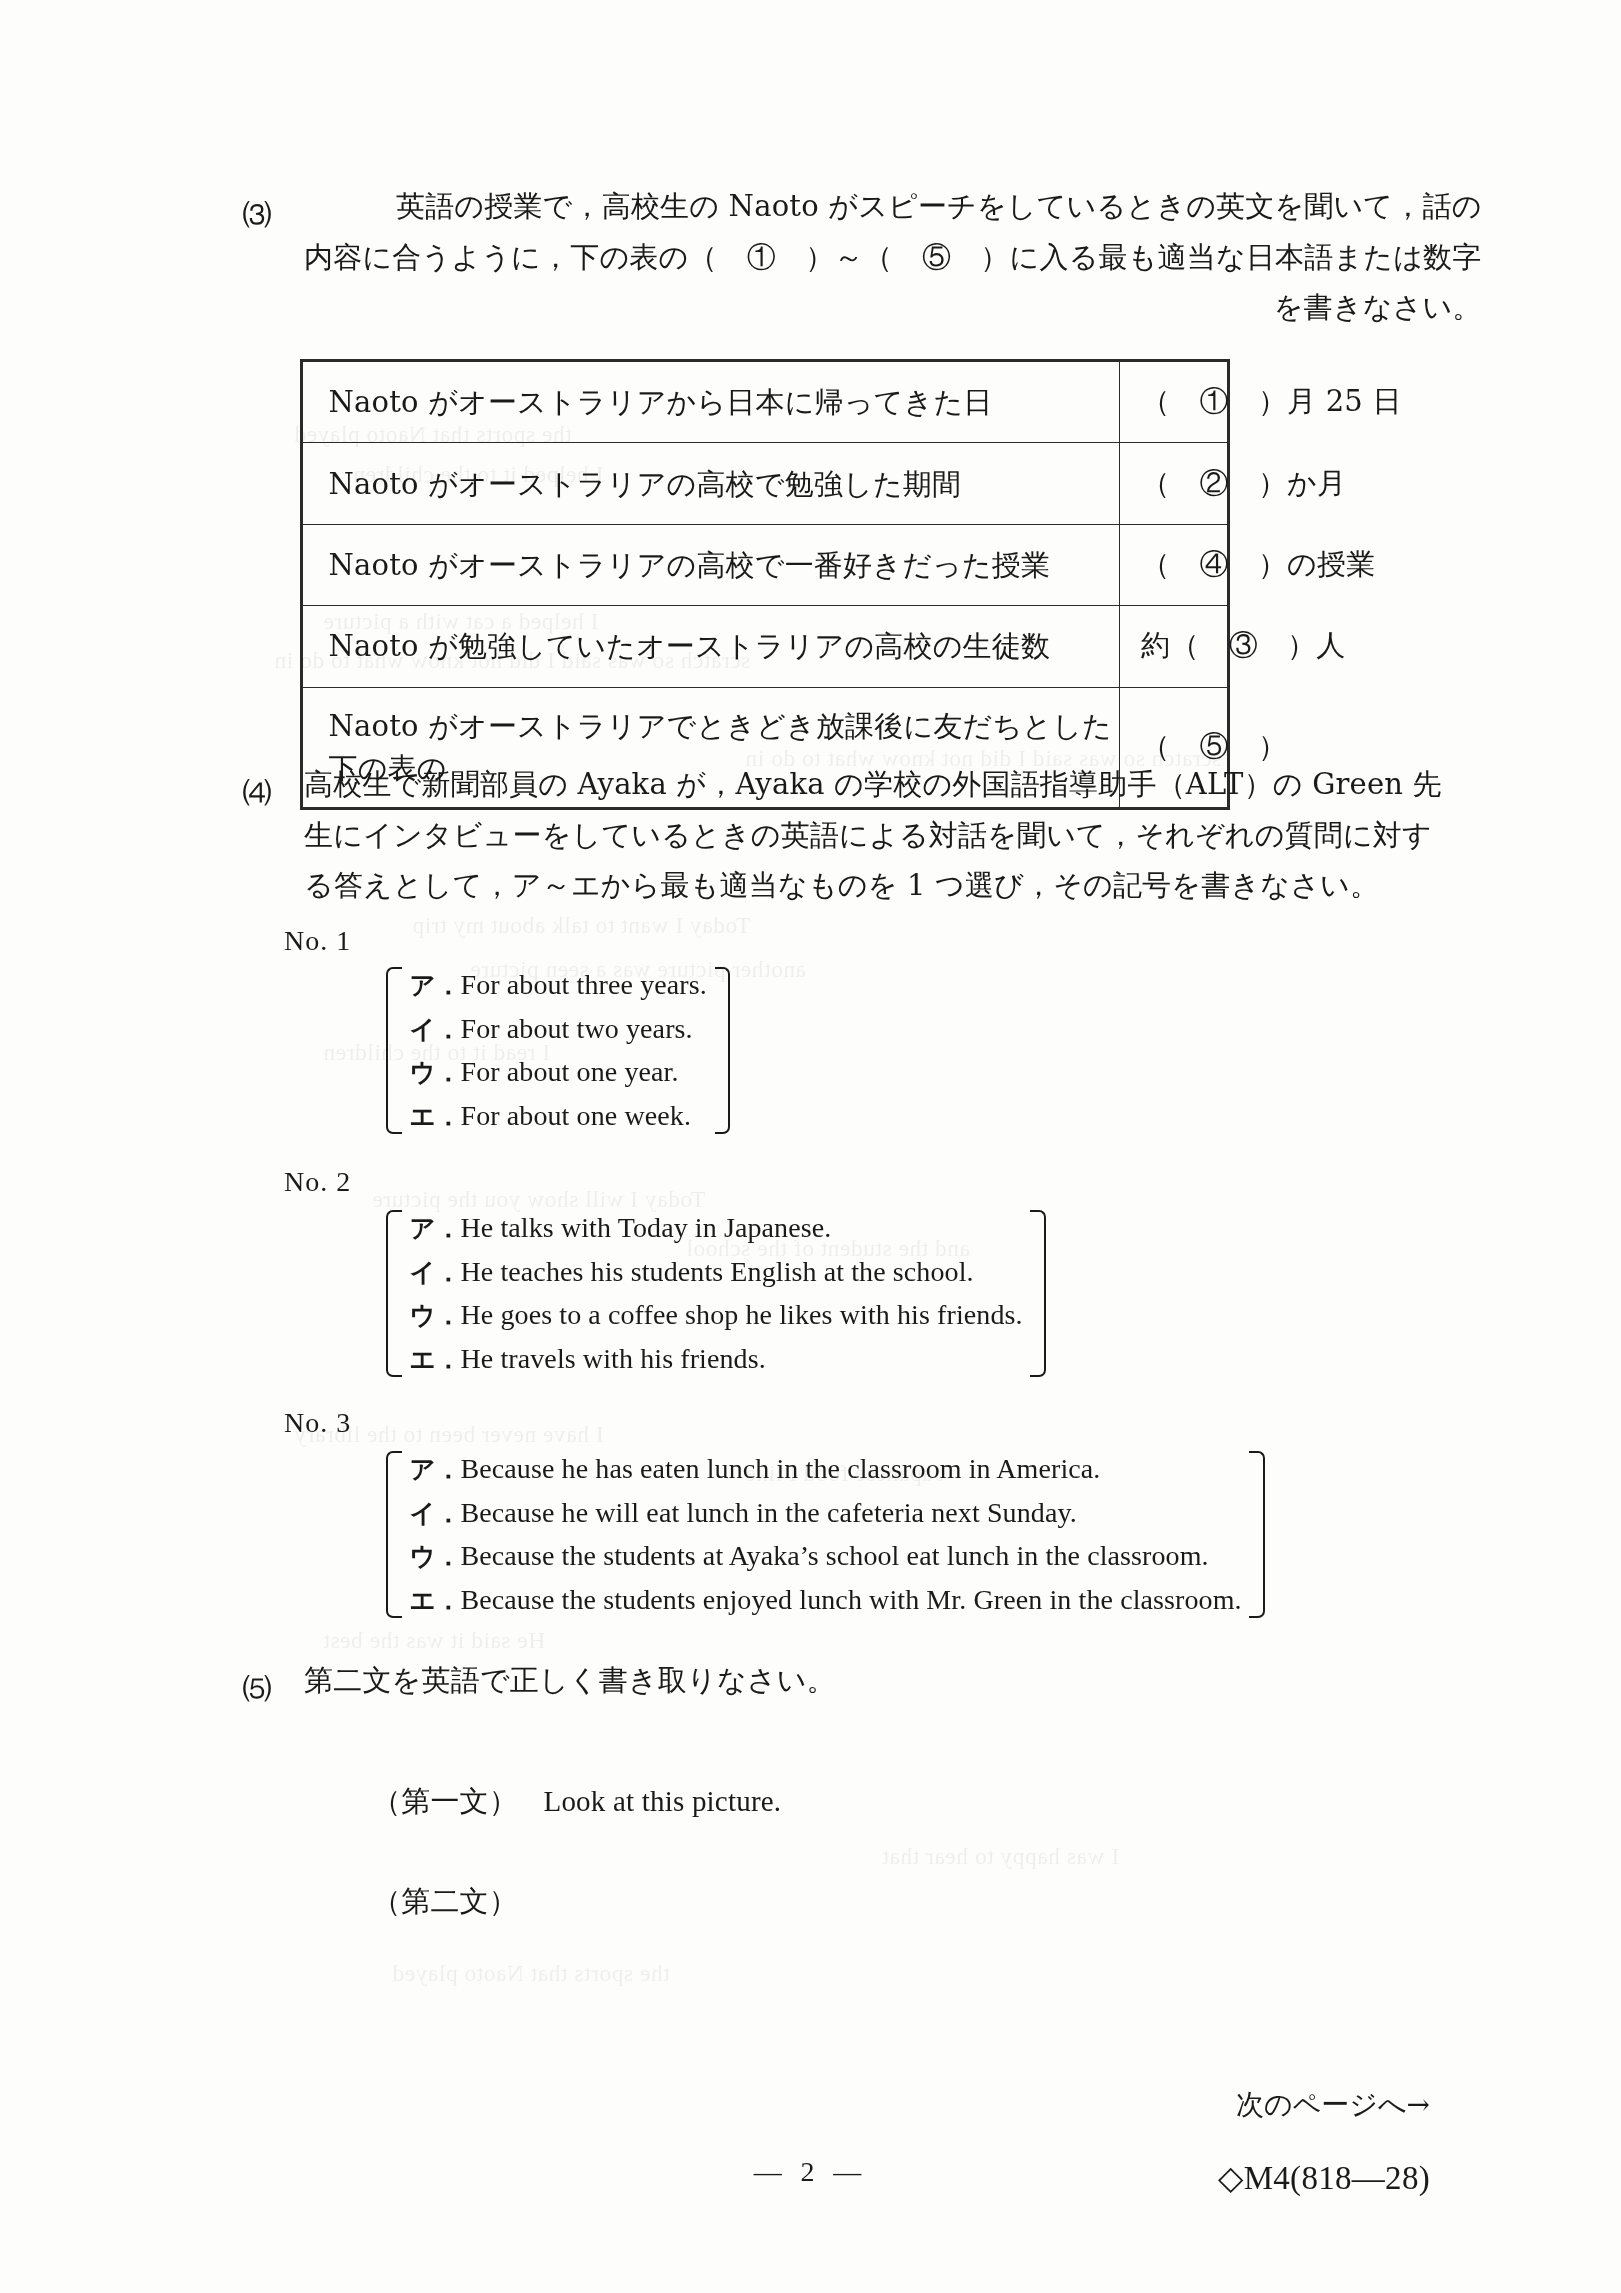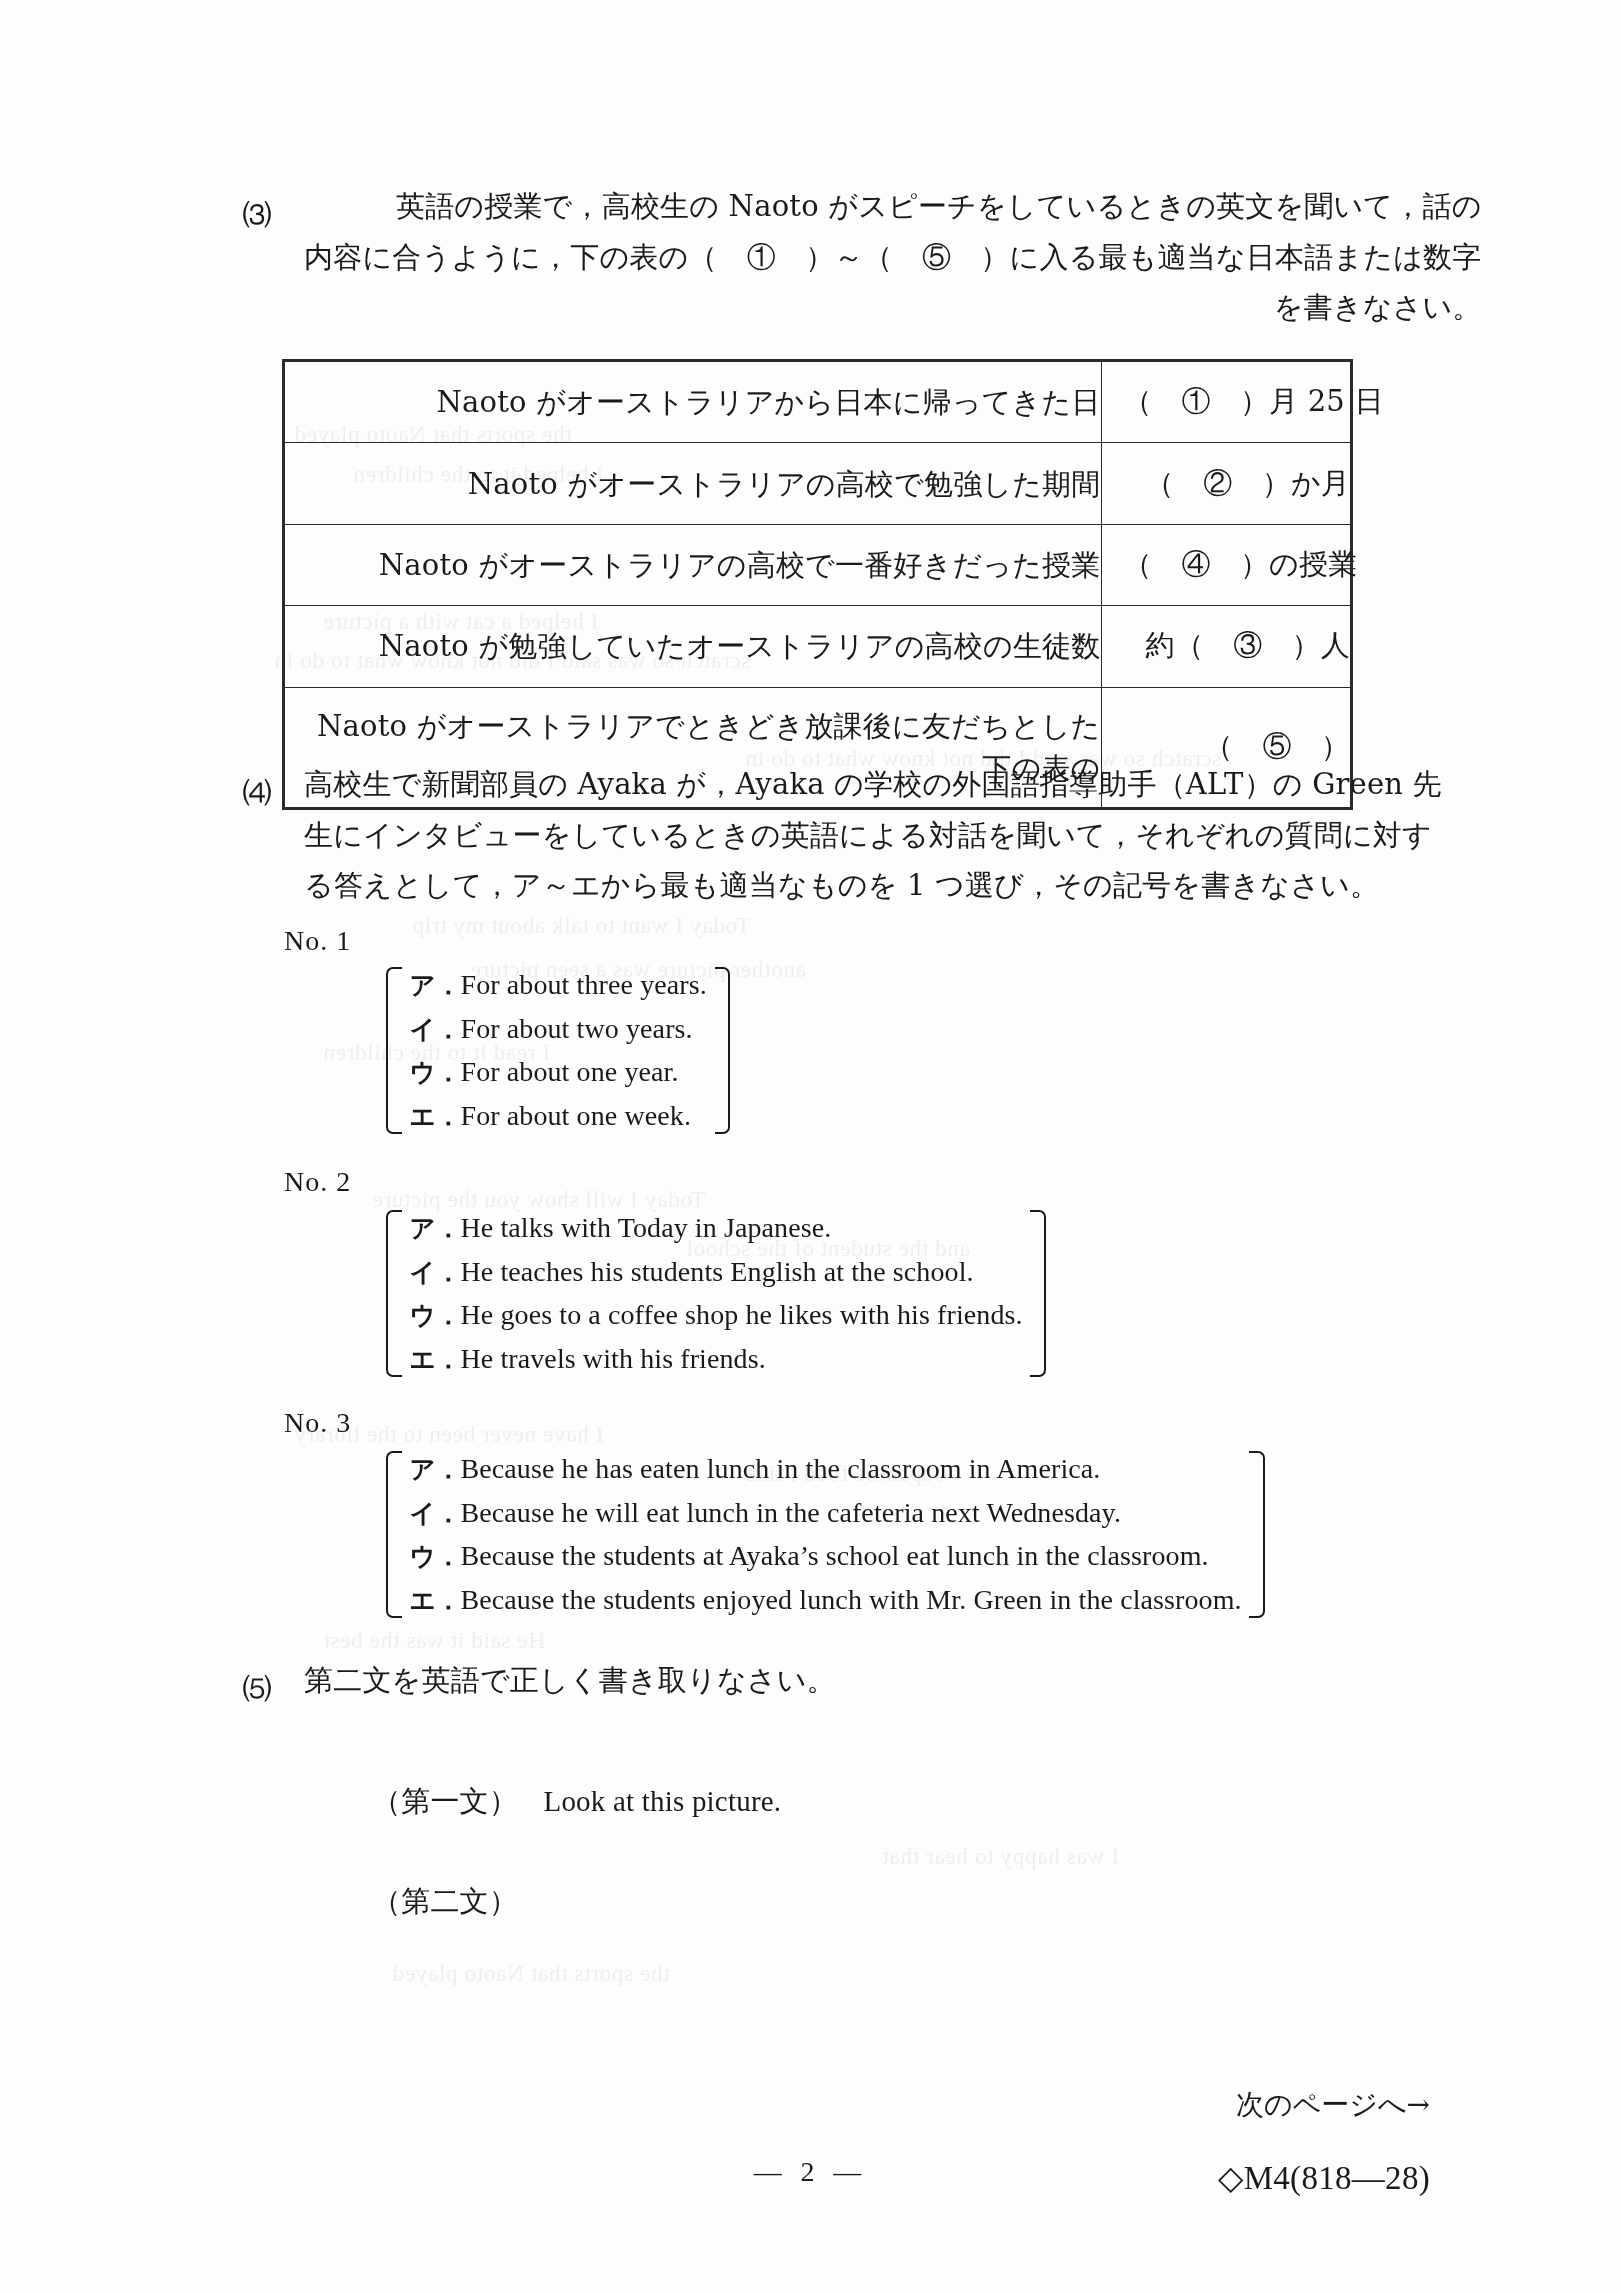--- a/index.html
+++ b/index.html
@@ -57,27 +57,26 @@
 
   
   #sec3 { left: 243px; top: 192px; }
   #sec3 .q-num { left: 0px; top: 3.9px; }
   #sec3 .lines { position: absolute; left: 61px; top: 0px; text-align: right; }
   #sec3 .q-line { margin-bottom: 21.6px; }
 
   
   .table-wrap {
     position: absolute;
-    left: 282px;
+    left: 300px;
     top: 359px;
-    width: 1071px;
+    width: 930px;
     border: 2px solid #2a2a2a;
     box-sizing: border-box;
     background: transparent;
-    text-align: right;
   }
   table.tbl {
     border-collapse: collapse;
     width: 100%;
     table-layout: fixed;
   }
   table.tbl td {
     border: 1px solid #2a2a2a;
     padding: 0;
     vertical-align: middle;
@@ -326,21 +325,21 @@
     <div class="nolabel" style="left:284px; top:1407px;">No. 3</div>
     <div class="choices" style="left:384px; top:1449px;">
       <div class="brace-left"></div>
       <div class="choice-list">
         <div class="choice">
           <span class="mark">ア．</span>
           <span class="txt">Because he has eaten lunch in the classroom in America.</span>
         </div>
         <div class="choice">
           <span class="mark">イ．</span>
-          <span class="txt">Because he will eat lunch in the cafeteria next Wednesday.</span>
+          <span class="txt">Because he will eat lunch in the cafeteria next Sunday.</span>
         </div>
         <div class="choice">
           <span class="mark">ウ．</span>
           <span class="txt">Because the students at Ayaka’s school eat lunch in the classroom.</span>
         </div>
         <div class="choice">
           <span class="mark">エ．</span>
           <span class="txt">Because the students enjoyed lunch with Mr. Green in the classroom.</span>
         </div>
       </div>

